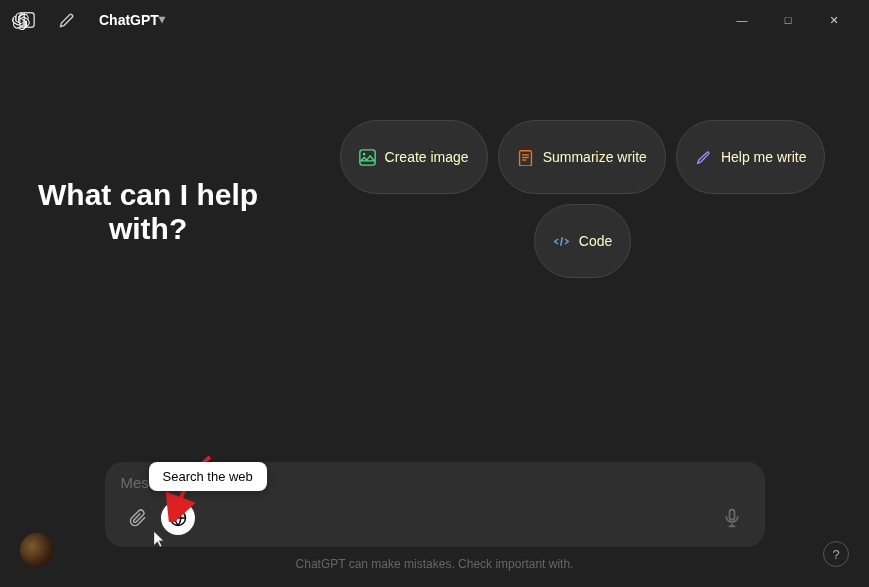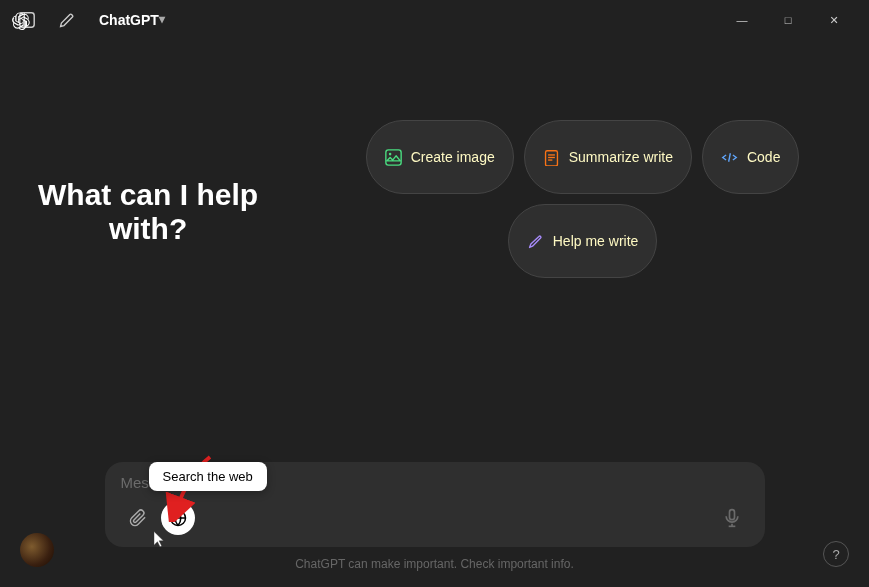--- a/index.html
+++ b/index.html
@@ -338,37 +338,37 @@
           <rect x="3" y="2" width="14" height="18" rx="2"></rect>
           <line x1="6" y1="7" x2="14" y2="7"></line>
           <line x1="6" y1="10" x2="14" y2="10"></line>
           <line x1="6" y1="13" x2="11" y2="13"></line>
         </svg>
       </span>
       <span>Summarize write</span>
     </button>
 
     <button class="action-btn">
+      <span class="btn-icon" style="color:#a78bfa;">
+        <svg width="17" height="17" viewBox="0 0 20 20" fill="none" stroke="currentColor" stroke-width="1.6">
+          <path d="M3 17l1.5-4L14 4a1.4 1.4 0 012 2L6.5 15.5 3 17z" stroke-linejoin="round"></path>
+        </svg>
+      </span>
+      <span>Help me write</span>
+    </button>
+
+    <button class="action-btn">
       <span class="btn-icon" style="color:#60a5fa;">
         <svg width="17" height="17" viewBox="0 0 20 20" fill="none" stroke="currentColor" stroke-width="1.6">
           <polyline points="6 7 2 10 6 13"></polyline>
           <polyline points="14 7 18 10 14 13"></polyline>
           <line x1="11" y1="5" x2="9" y2="15"></line>
         </svg>
       </span>
       <span>Code</span>
-    </button>
-
-    <button class="action-btn">
-      <span class="btn-icon" style="color:#a78bfa;">
-        <svg width="17" height="17" viewBox="0 0 20 20" fill="none" stroke="currentColor" stroke-width="1.6">
-          <path d="M3 17l1.5-4L14 4a1.4 1.4 0 012 2L6.5 15.5 3 17z" stroke-linejoin="round"></path>
-        </svg>
-      </span>
-      <span>Help me write</span>
     </button>
 
   </div>
 </div>
 
 <div class="bottom-area">
   <div class="input-container">
     <input class="input-field" type="text" placeholder="Message ChatGPT" style="">
     <div class="input-toolbar">
       <div class="input-toolbar-left">
@@ -395,21 +395,21 @@
       <button class="send-btn">
         <svg width="20" height="20" viewBox="0 0 24 24" fill="none" stroke="#6b6b6b" stroke-width="2">
           <rect x="9" y="2" width="6" height="12" rx="3"></rect>
           <path d="M5 10a7 7 0 0014 0"></path>
           <line x1="12" y1="19" x2="12" y2="22"></line>
           <line x1="8" y1="22" x2="16" y2="22"></line>
         </svg>
       </button>
     </div>
   </div>
-  <div class="disclaimer">ChatGPT can make important. Check important info.</div>
+  <div class="disclaimer">ChatGPT can make mistakes. Check important with.</div>
 </div>
 
 <div class="avatar">
   <div class="avatar-inner"></div>
 </div>
 
 <button class="help-btn">?</button>
 
 <svg class="arrow-overlay" width="90" height="70" viewBox="0 0 90 70">
   <defs>

